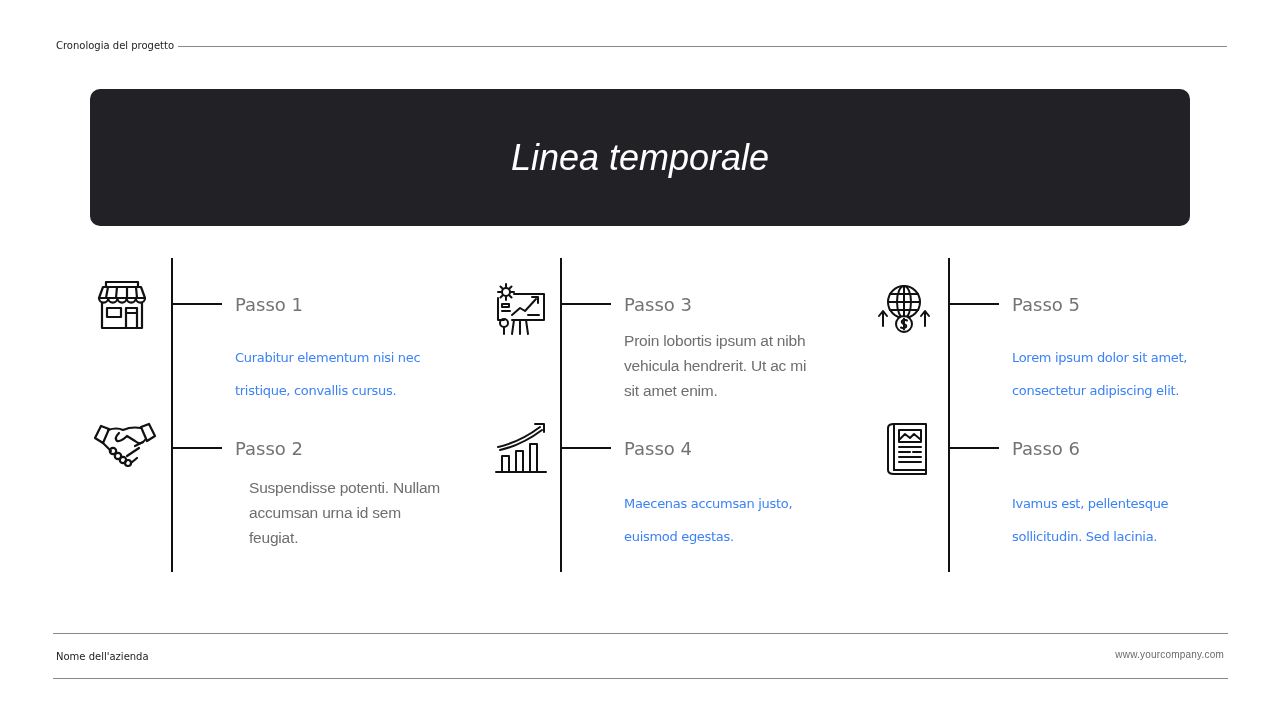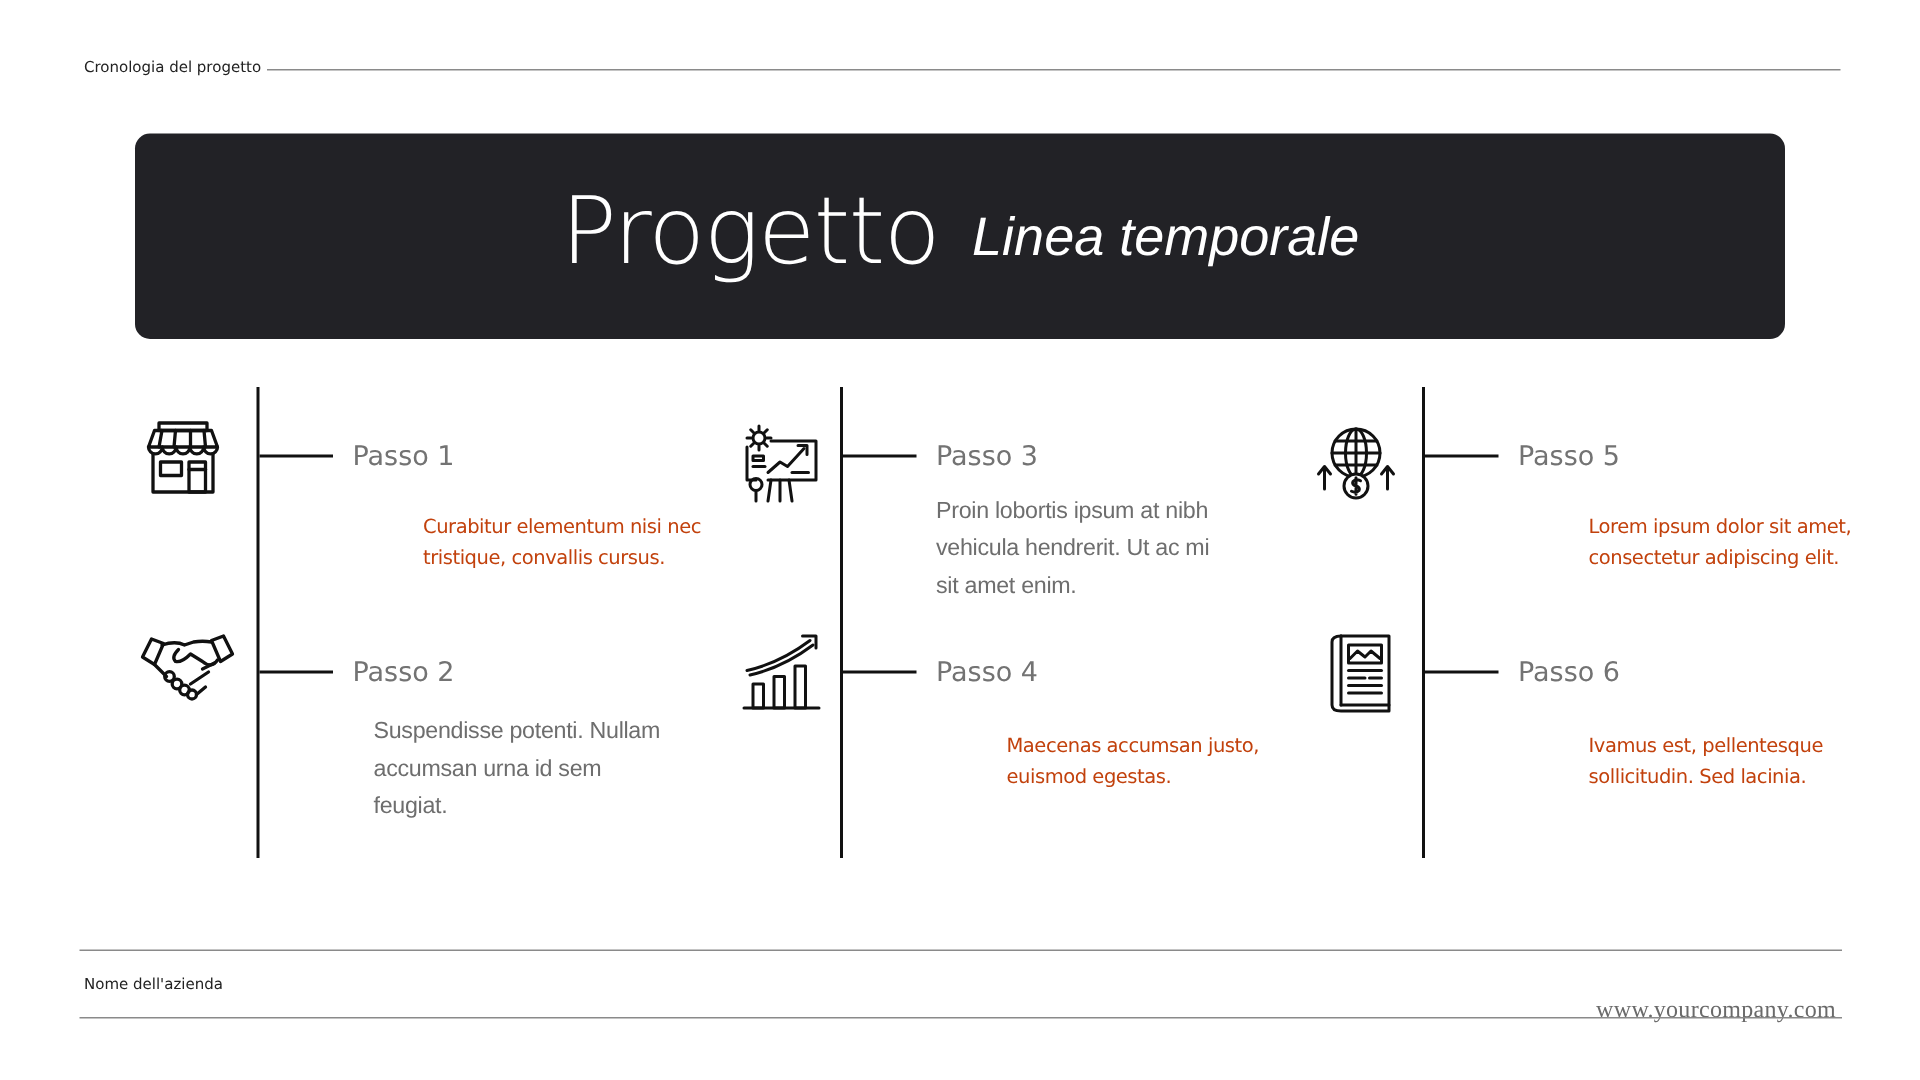--- a/index.html
+++ b/index.html
@@ -12,36 +12,35 @@
   .top-rule { left: 178px; top: 46px; width: 1049px; height: 1px; background: #8a8a8a; }
   .banner {
     left: 90px; top: 89px; width: 1100px; height: 137px; background: #222226;
     border-radius: 10px; display: flex; align-items: center; justify-content: center;
   }
   .banner-main { color: #fff; font-family: "DejaVu Sans", sans-serif; font-size: 62px; font-weight: 300; letter-spacing: -1px; margin-right: 22px; position: relative; top: -4px; }
   .banner-sub { color: #fff; font-family: Liberation Sans, sans-serif; font-style: italic; font-size: 36px; position: relative; top: 0px; }
   .vline { width: 2px; background: #111; top: 258px; height: 314px; }
   .hline { height: 2px; background: #111; width: 49px; }
   .step-title { font-family: "DejaVu Sans", sans-serif; font-size: 18px; color: #737373; font-weight: 400; }
-  .desc-dark { font-family: "DejaVu Sans", sans-serif; font-size: 13px; line-height: 21px; color: #c2410c; width: 210px; letter-spacing: -0.3px; margin-left: 47px; }
+  .desc-dark { font-family: "DejaVu Sans", sans-serif; font-size: 13px; line-height: 33px; color: #3b82f6; width: 210px; letter-spacing: -0.3px; }
   .desc-light { font-family: Liberation Sans, sans-serif; font-size: 15.5px; line-height: 25px; color: #6e6e6e; width: 200px; font-weight: 300; letter-spacing: -0.2px; }
   .icon { width: 66px; height: 66px; }
   .icon svg { width: 100%; height: 100%; }
   .bottom-rule { left: 53px; width: 1175px; height: 1px; background: #8a8a8a; }
   .footer-left { left: 56px; top: 651px; font-size: 10px; color: #222; font-family: "DejaVu Sans", sans-serif; }
-  .footer-right { right: 56px; top: 649px; font-size: 16px; color: #6a6a6a; font-family: Liberation Serif, serif; letter-spacing: 0.2px; margin-top: 16px; }
+  .footer-right { right: 56px; top: 649px; font-size: 10px; color: #6a6a6a; font-family: Liberation Sans, sans-serif; letter-spacing: 0.2px; }
 </style>
 </head>
 <body>
 
 <div class="abs top-label">Cronologia del progetto</div>
 <div class="abs top-rule"></div>
 
 <div class="abs banner">
-  <span class="banner-main">Progetto</span>
   <span class="banner-sub">Linea temporale</span>
 </div>
 
 <div class="abs vline" style="left:171px;"></div>
 <div class="abs hline" style="left:173px; top:303px;"></div>
 <div class="abs hline" style="left:173px; top:447px;"></div>
 
 <div class="abs icon" style="left:89px; top:272px; width:66px; height:66px;">
   <svg viewBox="0 0 66 66" fill="none" stroke="#111" stroke-width="2.2" stroke-linejoin="round" stroke-linecap="round">
     <rect x="17" y="10" width="32" height="5"></rect>

